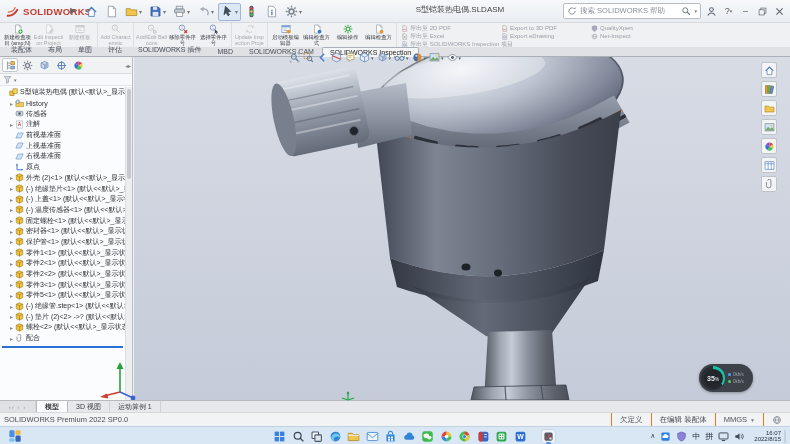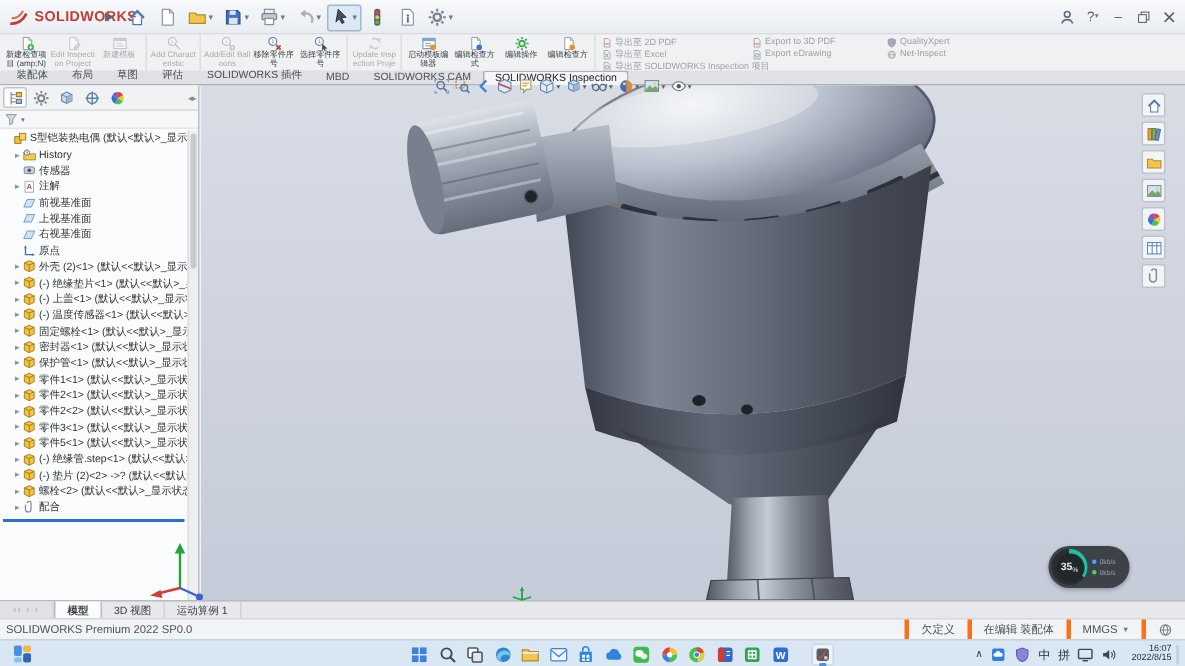--- a/index.html
+++ b/index.html
@@ -88,21 +88,21 @@
   .nw-dot{width:3px;height:3px;border-radius:50%;}
 
   
   #bottom-tabs{position:absolute;left:0;top:400px;width:790px;height:12px;background:#e6e8eb;border-top:1px solid #b7bac0;display:flex;align-items:stretch;}
   #bt-nav{width:36px;display:flex;align-items:center;justify-content:center;font-size:6px;color:#9aa0a6;letter-spacing:1px;border-right:1px solid #d2d5d9;background:#dfe1e5;}
   .btab{padding:0 8px;font-size:7px;color:#3a4046;display:flex;align-items:center;border-right:1px solid #cfd2d7;}
   .btab.active{background:#fbfcfd;font-weight:bold;border-right:1px solid #b7bac0;border-left:1px solid #b7bac0;}
   #statusbar{position:absolute;left:0;top:412px;width:790px;height:14px;background:#f2f3f5;border-top:1px solid #d6d8dc;display:flex;align-items:center;font-size:7.5px;color:#4a5056;}
   #status-left{padding-left:4px}
   #status-right{margin-left:auto;display:flex;align-items:center;height:100%;}
-  #status-right .st{padding:0 8px;border-left:3px solid #f97316;height:100%;display:flex;align-items:center;white-space:nowrap;}
+  #status-right .st{padding:0 8px;border-left:1px solid #f97316;height:100%;display:flex;align-items:center;white-space:nowrap;}
   #status-right .car{font-size:5px;margin-left:3px;color:#777}
   #status-right .ic{width:10px;height:10px}
 
   
   #taskbar{position:absolute;left:0;top:426px;width:790px;height:18px;background:#d9e7f4;border-top:1px solid #c3d2e0;}
   #tb-widgets{position:absolute;left:8px;top:2px;width:14px;height:14px;}
   #tb-center{position:absolute;left:272px;top:1.5px;display:flex;align-items:center;gap:3.5px;}
   .tbi{width:15px;height:15px;padding:1px;border-radius:3px;position:relative;}
   .tbi.active{background:rgba(255,255,255,.55);border:1px solid #c9d8e6;}
   .tbi.active::after{content:"";position:absolute;left:4px;right:4px;bottom:-1.5px;height:2px;border-radius:1px;background:#4a90e2;}
@@ -214,20 +214,37 @@
             <svg viewBox="0 0 16 16">
               <circle cx="8" cy="8" r="3" fill="none" stroke="#7c838d" stroke-width="2"></circle>
               <g stroke="#7c838d" stroke-width="1.8">
                 <path d="M8 1v2.2M8 12.8V15M1 8h2.2M12.8 8H15M3 3l1.6 1.6M11.4 11.4 13 13M13 3l-1.6 1.6M4.6 11.4 3 13"></path>
               </g>
             </svg>
           </span>
           <i class="car">▾</i>
         </span>
       </div>
+    <div id="doc-title">S型铠装热电偶.SLDASM</div>
+    <div id="searchbox">
+      <span class="ic" style="width:10px;height:10px">
+          <svg viewBox="0 0 16 16">
+            <path d="M13 8A5 5 0 1 1 10.5 3.7" fill="none" stroke="#808893" stroke-width="1.5"></path>
+            <path d="M13.6 1.6v3.2h-3.2z" fill="#808893"></path>
+          </svg>
+        </span>
+      <span class="ph">搜索 SOLIDWORKS 帮助</span>
+      <span class="ic" style="width:10px;height:10px">
+          <svg viewBox="0 0 16 16">
+            <circle cx="6.8" cy="6.8" r="4" fill="none" stroke="#6e7680" stroke-width="1.5"></circle>
+            <path d="M9.8 9.8 14 14" stroke="#6e7680" stroke-width="1.8"></path>
+          </svg>
+        </span>
+      <span class="car" style="font-size:5px;color:#777">▾</span>
+    </div>
     <div id="win-controls">
       <span class="wc">
           <span class="ic">
             <svg viewBox="0 0 16 16">
               <circle cx="8" cy="5.2" r="2.8" fill="none" stroke="#5f6876" stroke-width="1.5"></circle>
               <path d="M2.8 14a5.5 5.5 0 0 1 10.4 0" fill="none" stroke="#5f6876" stroke-width="1.5"></path>
             </svg>
           </span>
         </span>
       <span class="wc">

